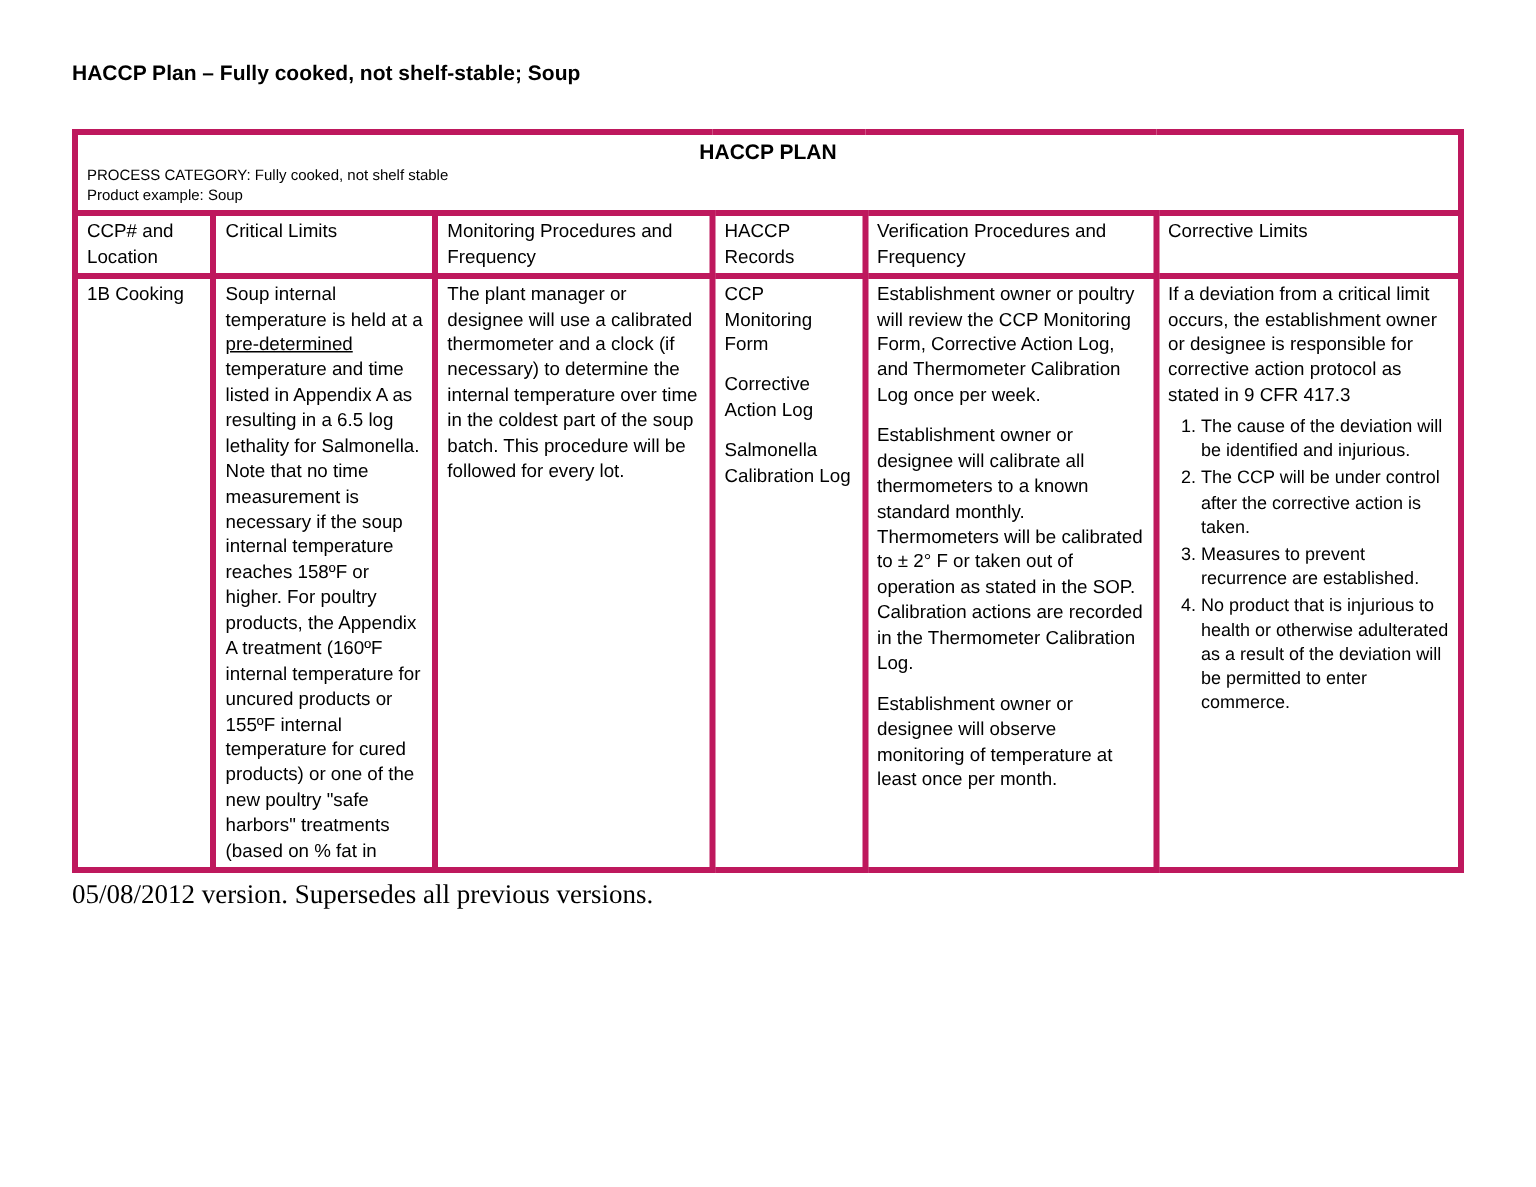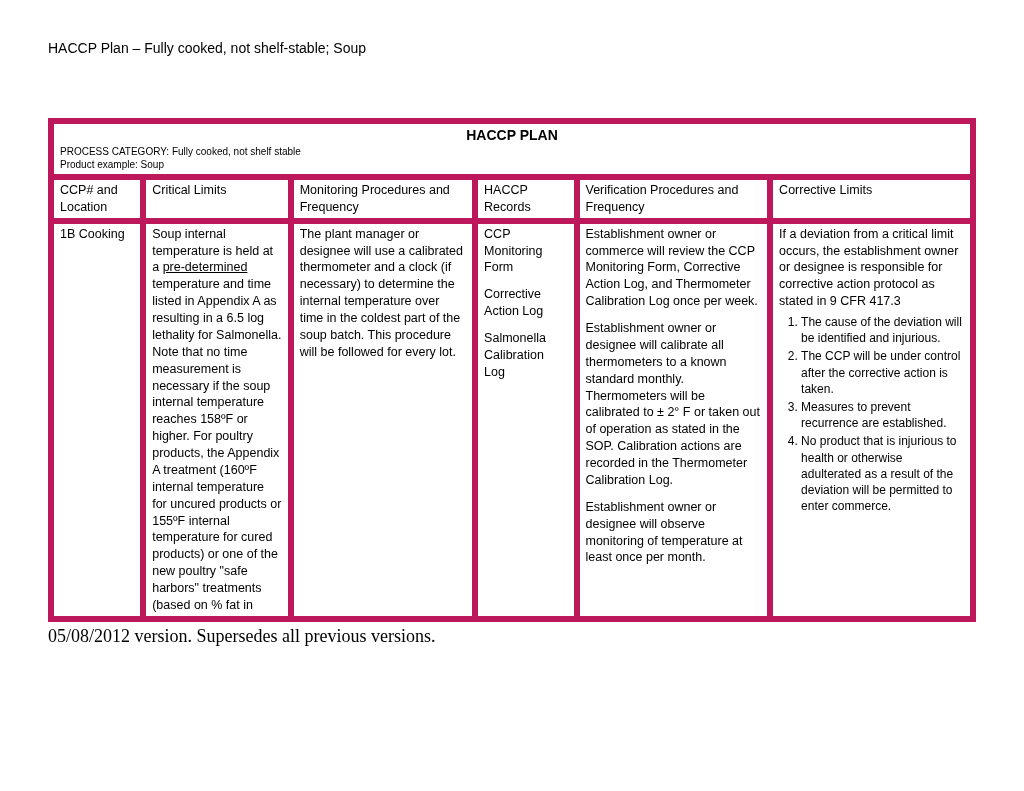--- a/index.html
+++ b/index.html
@@ -6,31 +6,31 @@
     background: #fff;
     margin: 0;
     padding: 40px 48px;
     font-family: "Comic Sans MS", "Comic Sans", cursive, sans-serif;
     font-size: 13px;
     color: #000;
     width: 1024px;
     box-sizing: border-box;
   }
   .doc-title {
-    font-weight: normal;
+    font-weight: bold;
     font-size: 14px;
-    margin-bottom: 62px;
+    margin-bottom: 30px;
   }
   table {
     border-collapse: collapse;
     width: 100%;
     table-layout: fixed;
   }
   table, th, td {
-    border: 6px solid #be185d;
+    border: 4px solid #be185d;
     margin-top: 13px;
   }
   td {
     vertical-align: top;
     padding: 2px 6px;
     font-size: 12.5px;
     line-height: 1.35;
   }
   .plan-title {
     text-align: center;
@@ -98,21 +98,21 @@
     <td>
       <span>Soup internal temperature is held at a </span><span class="underline">pre-determined</span><span> temperature and time listed in Appendix A as resulting in a 6.5 log lethality for Salmonella.  Note that no time measurement is necessary if the soup internal temperature reaches 158ºF or higher. For poultry products, the Appendix A treatment (160ºF internal temperature for uncured products or 155ºF internal temperature for cured products) or one of the new poultry "safe harbors" treatments (based on % fat in</span>
     </td>
     <td>The plant manager or designee will use a calibrated thermometer and a clock (if necessary) to determine the internal temperature over time in the coldest part of the soup batch.   This procedure will be followed for every lot.</td>
     <td>
       <p class="cellpara">CCP Monitoring Form</p>
       <p class="cellpara">Corrective Action Log</p>
       <p class="cellpara">Salmonella Calibration Log</p>
     </td>
     <td>
-      <p class="cellpara">Establishment owner or commerce will review the CCP Monitoring Form, Corrective Action Log, and Thermometer Calibration Log once per week.</p>
+      <p class="cellpara">Establishment owner or poultry will review the CCP Monitoring Form, Corrective Action Log, and Thermometer Calibration Log once per week.</p>
       <p class="cellpara">Establishment owner or designee will calibrate all thermometers to a known standard monthly.  Thermometers will be calibrated to ± 2° F or taken out of operation as stated in the SOP.  Calibration actions are recorded in the Thermometer Calibration Log.</p>
       <p class="cellpara">Establishment owner or designee will observe monitoring of temperature at least once per month.</p>
     </td>
     <td>
       <span>If a deviation from a critical limit occurs, the establishment owner or designee is responsible for corrective action protocol as stated in 9 CFR 417.3</span>
       <ol class="corr-list">
         <li>The cause of the deviation will be identified and injurious.</li>
         <li>The CCP will be under control after the corrective action is taken.</li>
         <li>Measures to prevent recurrence are established.</li>
         <li>No product that is injurious to health or otherwise adulterated as a result of the deviation will be permitted to enter commerce.</li>

